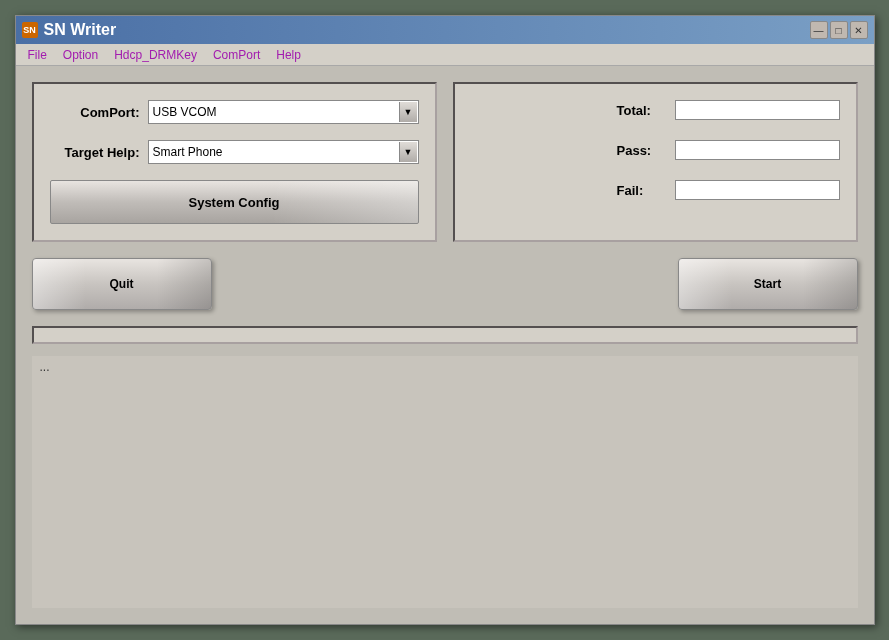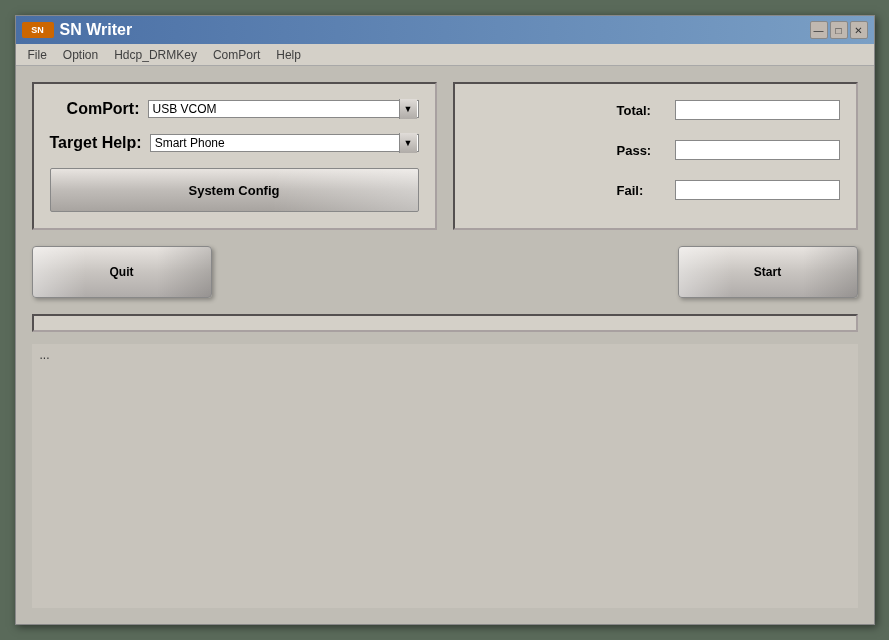--- a/index.html
+++ b/index.html
@@ -37,21 +37,21 @@
       flex-shrink: 0;
     }
 
     .title-bar-left {
       display: flex;
       align-items: center;
       gap: 6px;
     }
 
     .title-icon {
-      width: 32px;
+      width: 16px;
       height: 16px;
       background: #cc6600;
       border-radius: 2px;
       display: flex;
       align-items: center;
       justify-content: center;
       font-size: 9px;
       color: white;
       font-weight: bold;
     }
@@ -91,21 +91,21 @@
       align-items: center;
       padding: 0 4px;
       border-bottom: 1px solid #a8a8a8;
       flex-shrink: 0;
     }
 
     .menu-item {
       padding: 2px 8px;
       cursor: pointer;
       font-size: 12px;
-      color: #404040;
+      color: #a21caf;
     }
 
     
     .content {
       flex: 1;
       background: #c0bdb5;
       padding: 16px;
       display: flex;
       flex-direction: column;
       gap: 12px;
@@ -130,21 +130,21 @@
 
     .field-row {
       display: flex;
       align-items: center;
       gap: 8px;
     }
 
     .field-label {
       min-width: 90px;
       text-align: right;
-      font-size: 16px;
+      font-size: 13px;
       font-weight: bold;
       color: #000;
     }
 
     .field-select {
       flex: 1;
       height: 22px;
       background: white;
       border: 1px solid #888;
       font-size: 12px;
@@ -156,21 +156,21 @@
 
     .select-wrapper {
       flex: 1;
       position: relative;
       display: flex;
       align-items: center;
     }
 
     .select-wrapper select {
       width: 100%;
-      height: 18px;
+      height: 24px;
       background: white;
       border: 1px solid #888;
       font-size: 12px;
       padding: 0 4px;
       appearance: none;
       -webkit-appearance: none;
     }
 
     .select-arrow {
       position: absolute;

